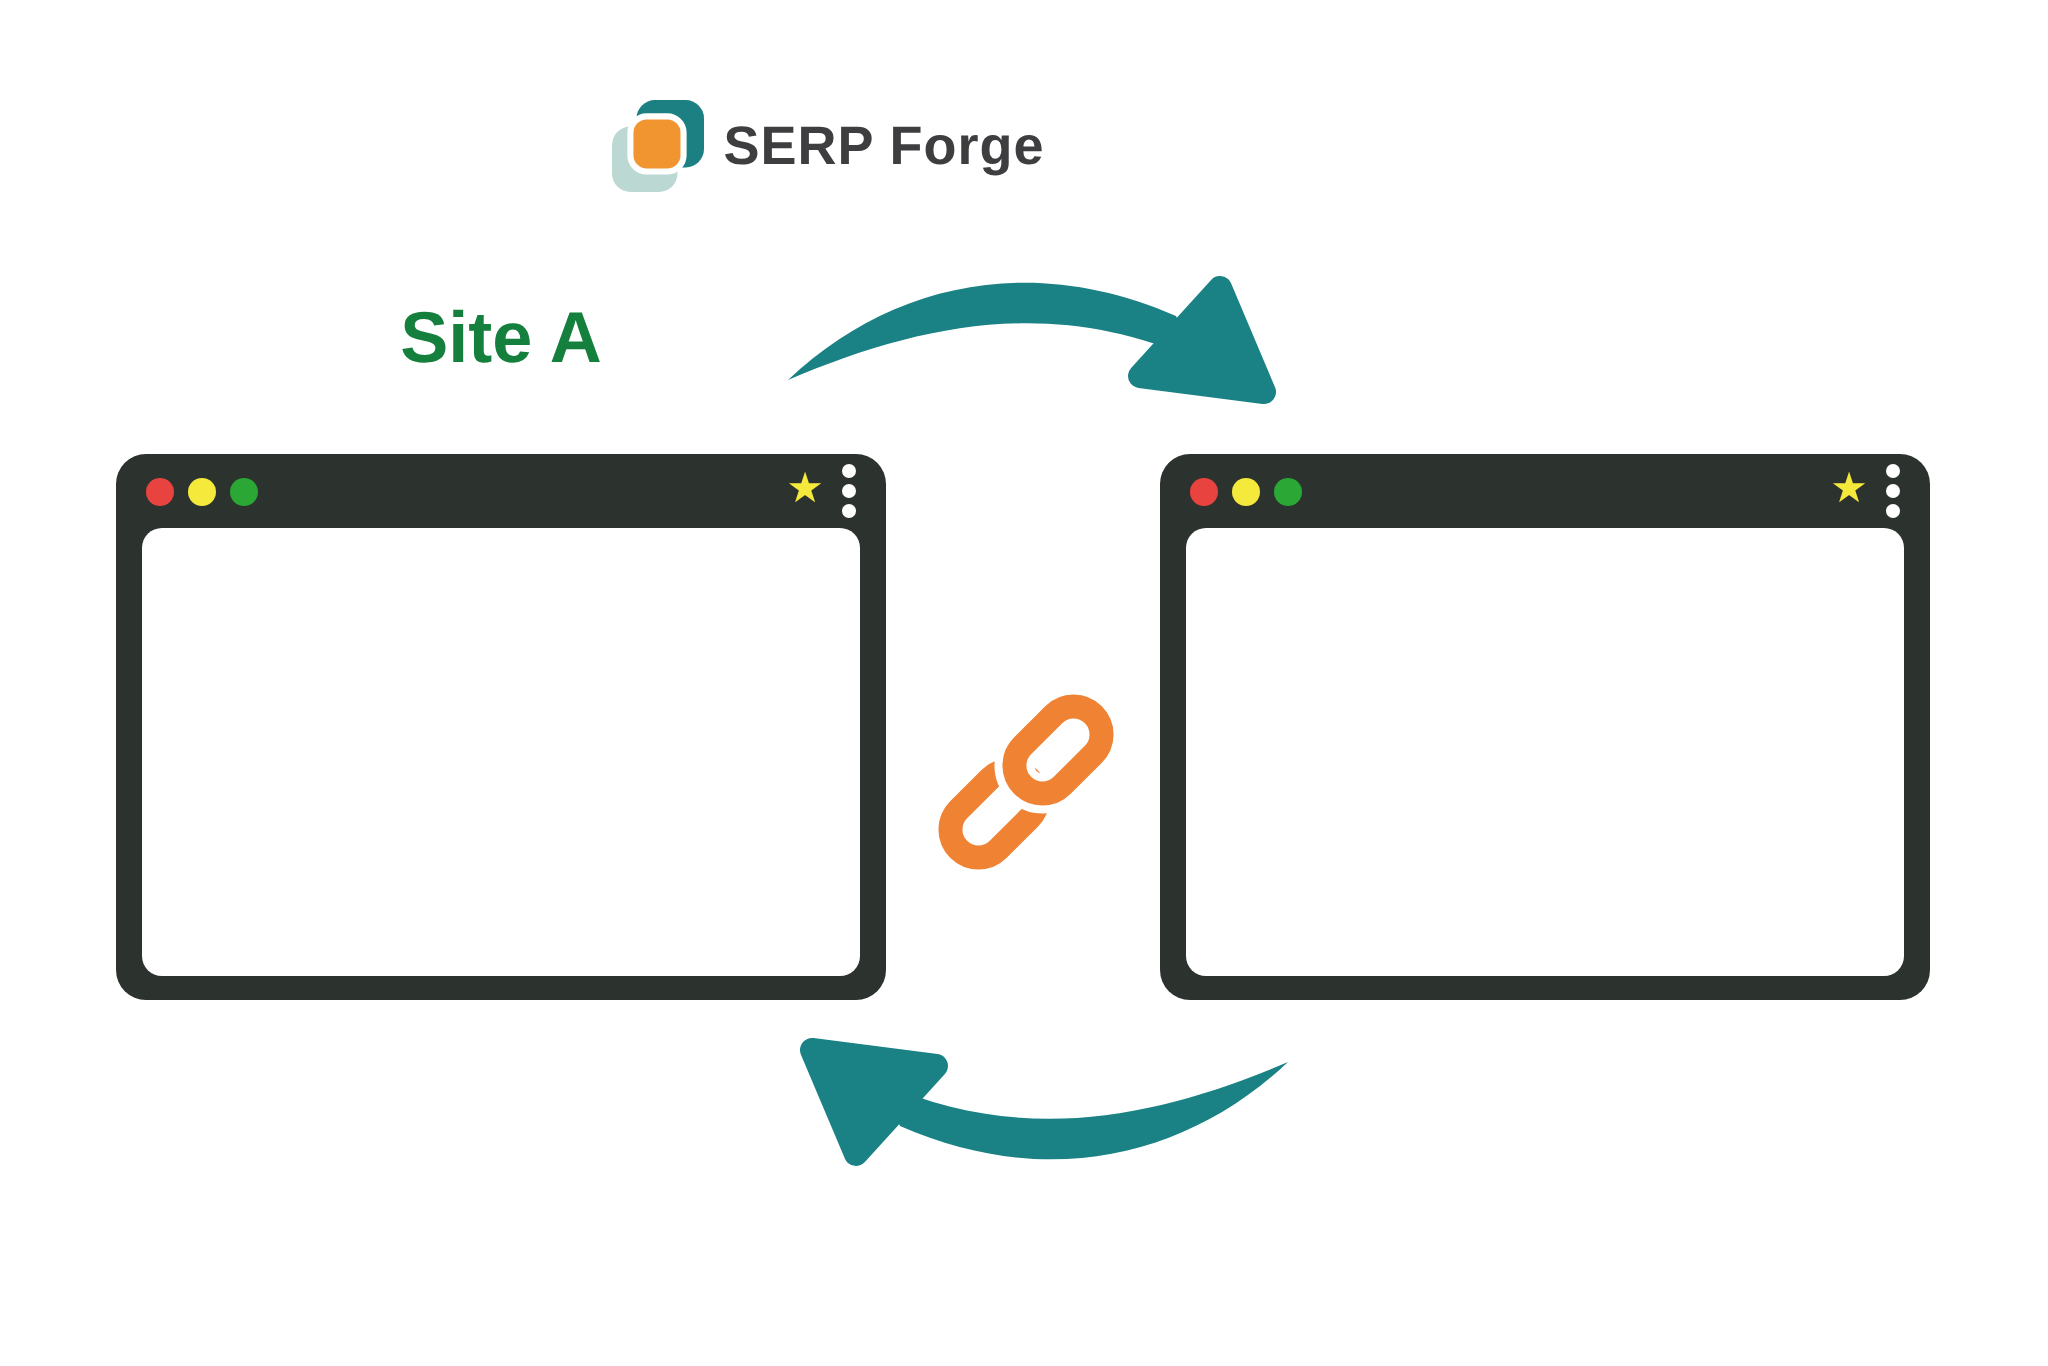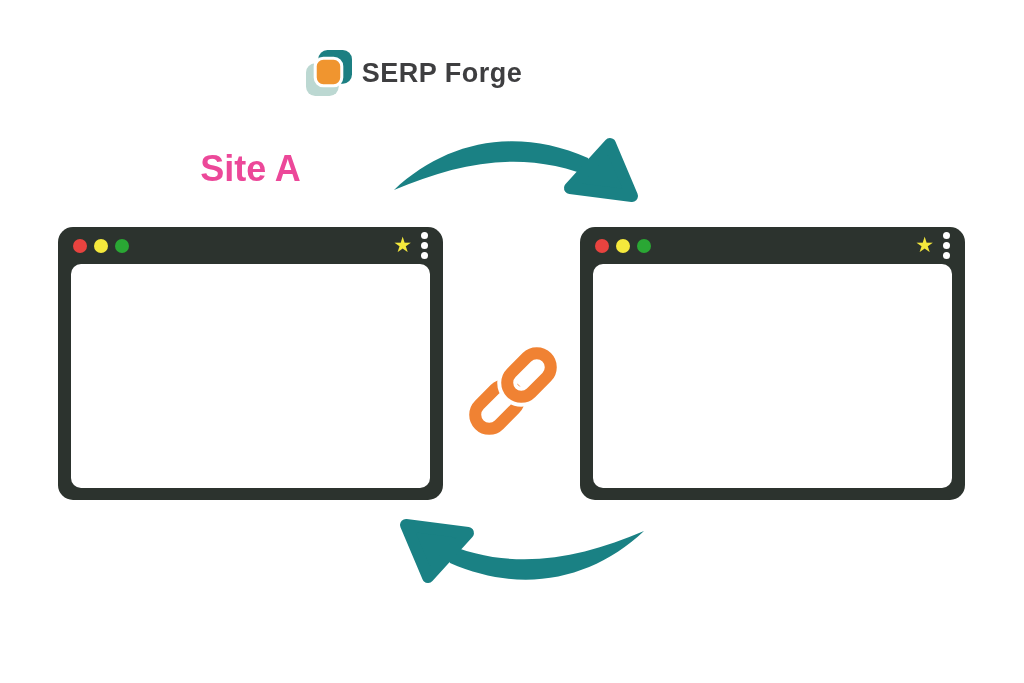--- a/index.html
+++ b/index.html
@@ -18,21 +18,21 @@
     display: flex; align-items: center; justify-content: center; gap: 10px;
   }
   .logo-mark { width: 46px; height: 46px; display: block; }
   .logo-text {
     font-size: 27px; font-weight: bold; color: #3E3E40; letter-spacing: 0.5px;
   }
 
   
   .site-label {
     position: absolute; top: 148px; width: 385px;
-    text-align: center; font-size: 36px; font-weight: bold; color: #ec4899;
+    text-align: center; font-size: 36px; font-weight: bold; color: #15803d;
   }
   .site-label.a { left: 58px; }
   .site-label.b { left: 580px; }
 
   
   .window {
     position: absolute; width: 385px; height: 273px;
     background: #2C332E; border-radius: 15px;
   }
   .window.a { left: 58px;  top: 227px; }

